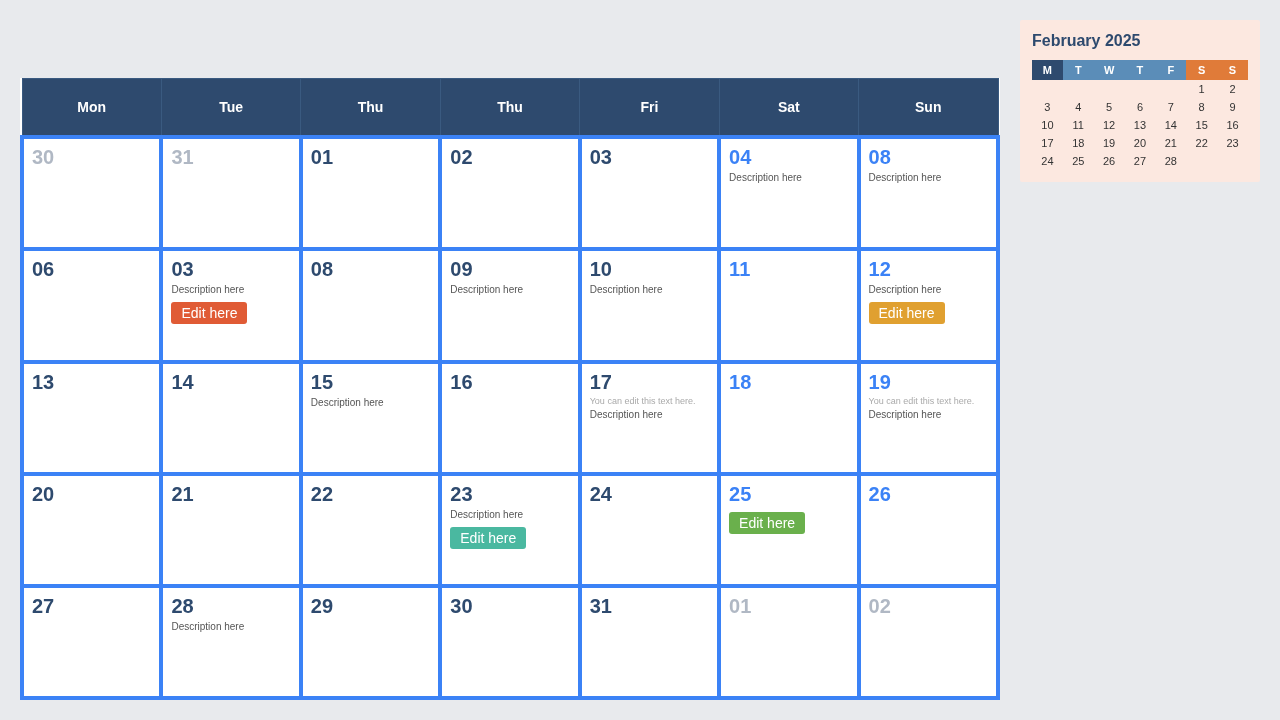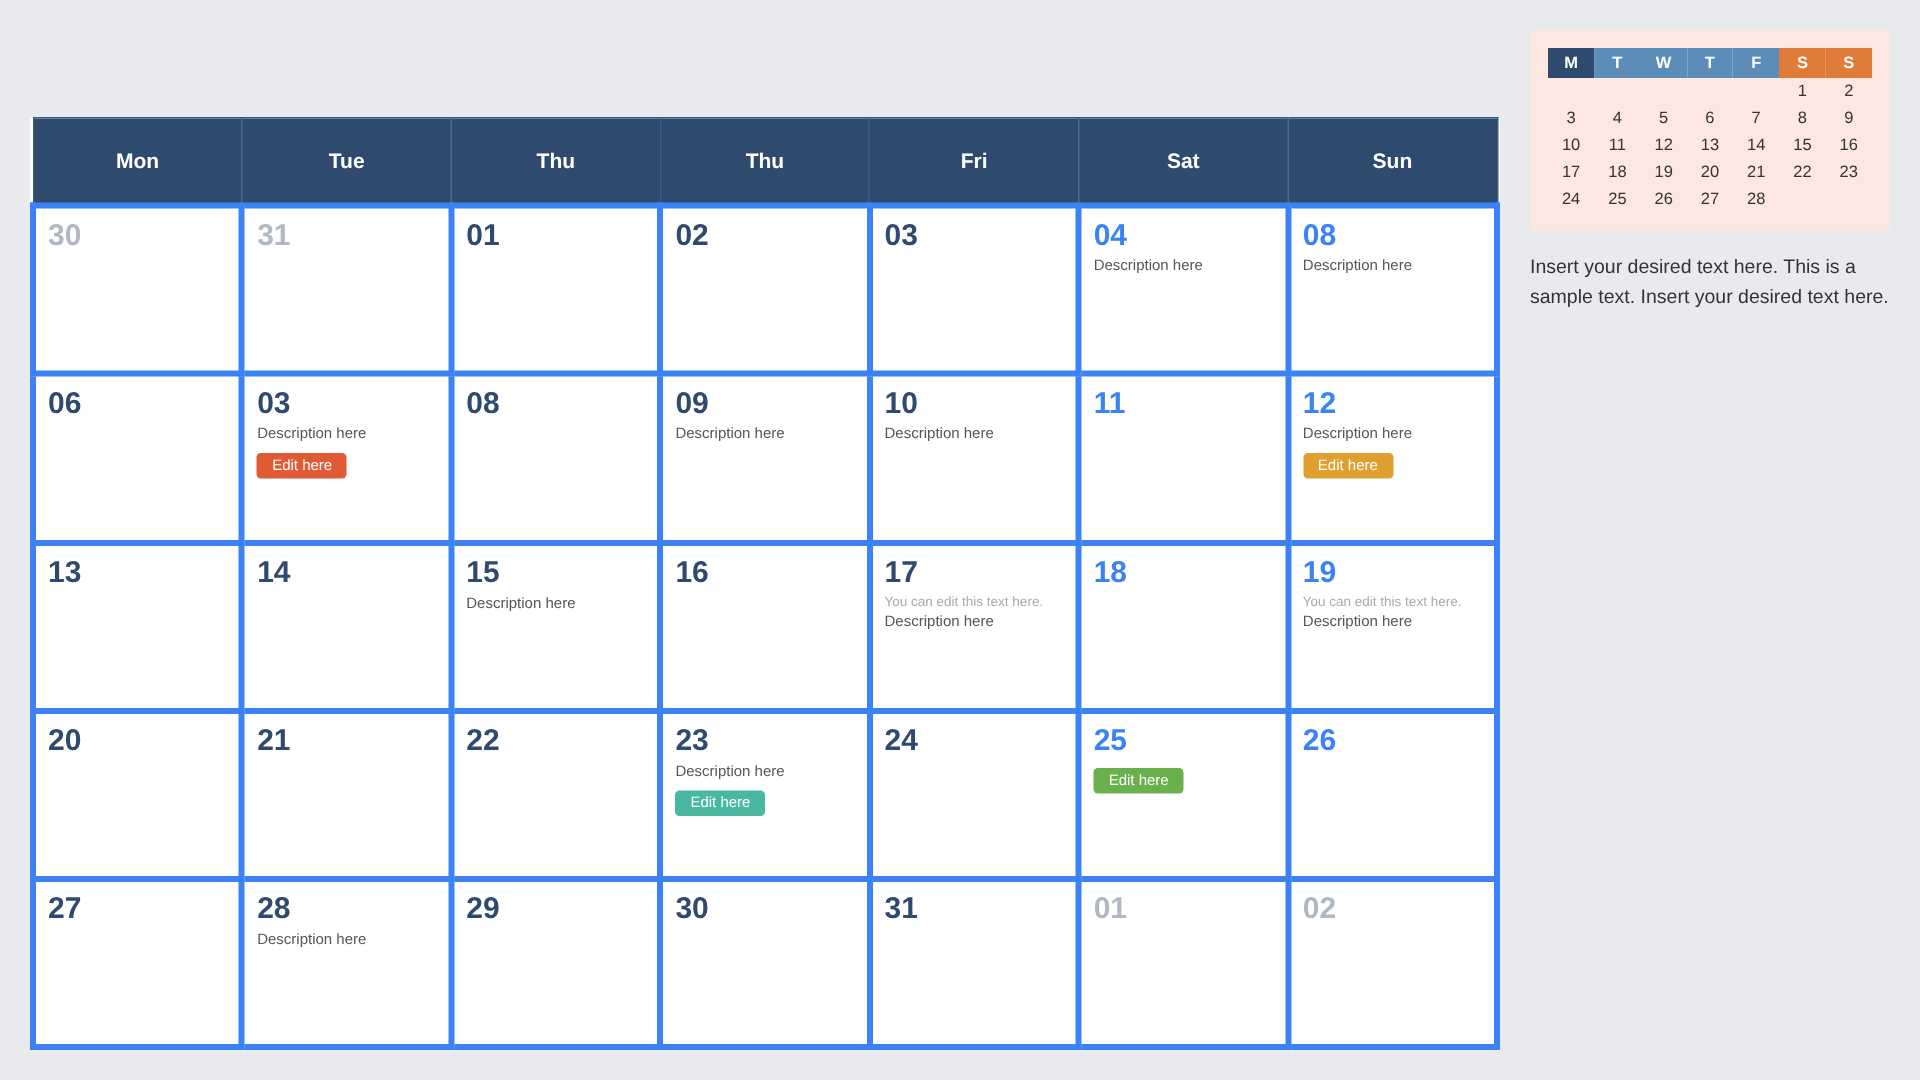--- a/index.html
+++ b/index.html
@@ -72,21 +72,21 @@
     }
     .day-small-note {
       font-size: 9px;
       color: #aaa;
       margin-top: 2px;
     }
     .edit-btn {
       display: inline-block;
       margin-top: 6px;
       padding: 3px 10px;
-      font-size: 10px;
+      font-size: 14px;
       color: white;
       border-radius: 3px;
       cursor: pointer;
     }
     .edit-btn.red { background: #e05b35; }
     .edit-btn.orange { background: #e0a030; }
     .edit-btn.green { background: #6ab04c; }
     .edit-btn.teal { background: #4ab8a0; }
 
     
@@ -278,20 +278,21 @@
           <td>
             <div class="day-num other-month">02</div>
           </td>
         </tr>
       </tbody>
   </table>
 </div>
 
 <div class="sidebar">
   <div class="mini-cal-container">
+    <div class="mini-cal-title">February 2025</div>
     <table class="mini-cal-grid">
       <thead>
           <tr>
             <th class="m">M</th>
             <th class="t">T</th>
             <th class="w">W</th>
             <th class="th">T</th>
             <th class="f">F</th>
             <th class="s">S</th>
             <th class="su">S</th>
@@ -340,15 +341,14 @@
             <td>26</td>
             <td>27</td>
             <td>28</td>
             <td></td>
             <td></td>
           </tr>
         </tbody>
     </table>
   </div>
   <div class="sidebar-text-block">
-    <p>Insert your desired text here. This is a sample text. Insert your desired text here.</p>
   </div>
 </div>
 
 </body></html>

